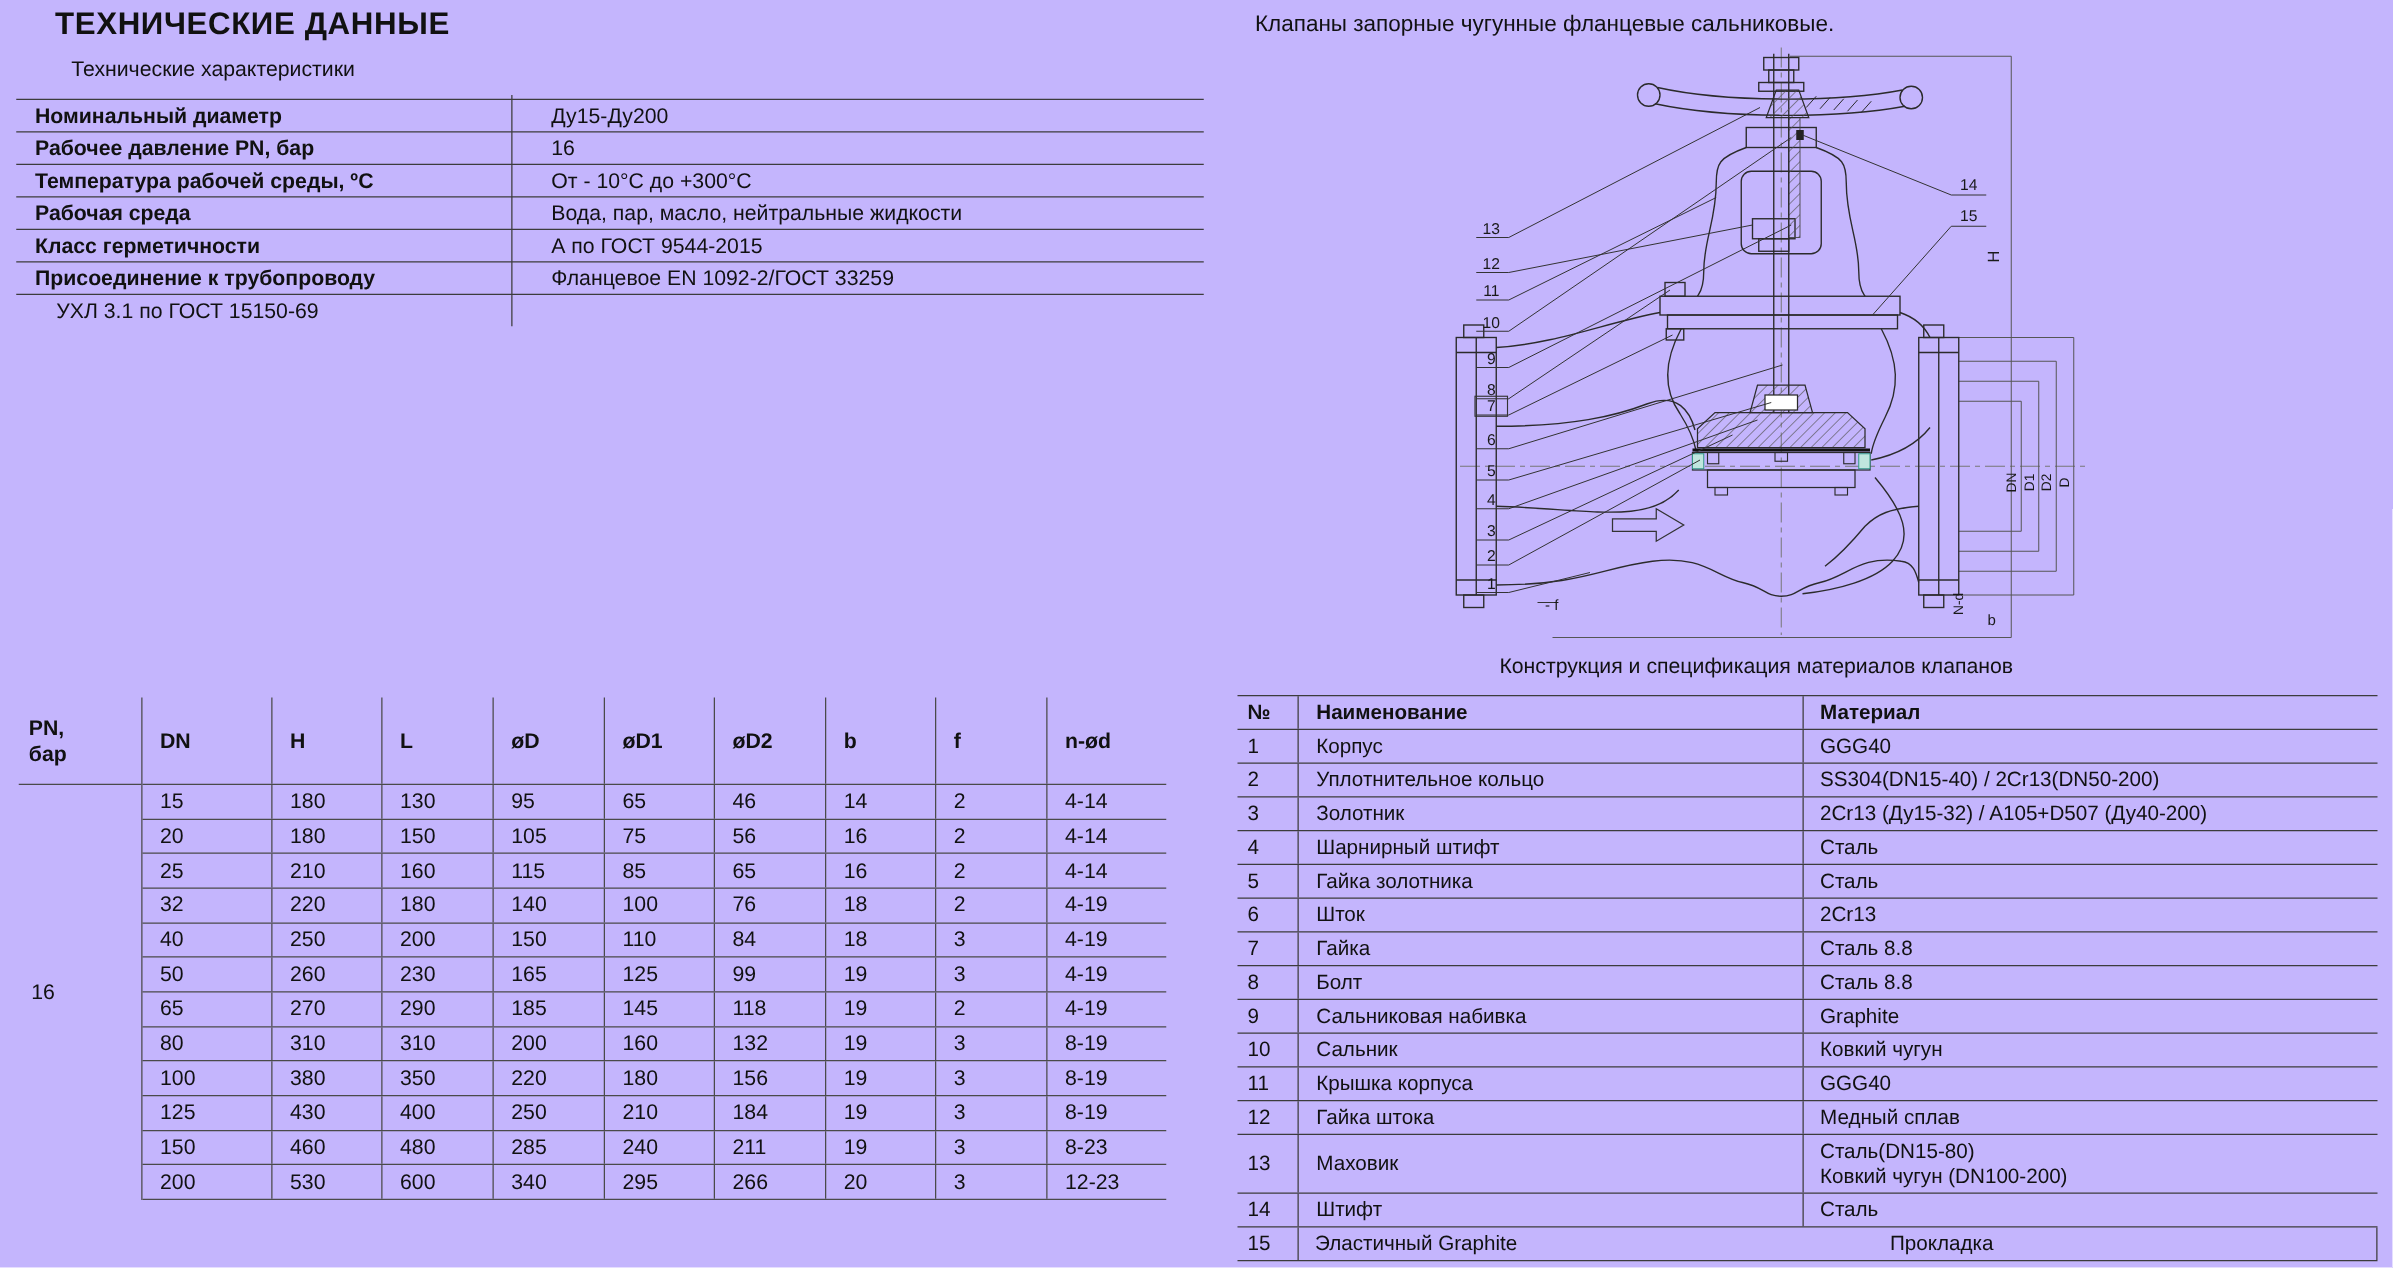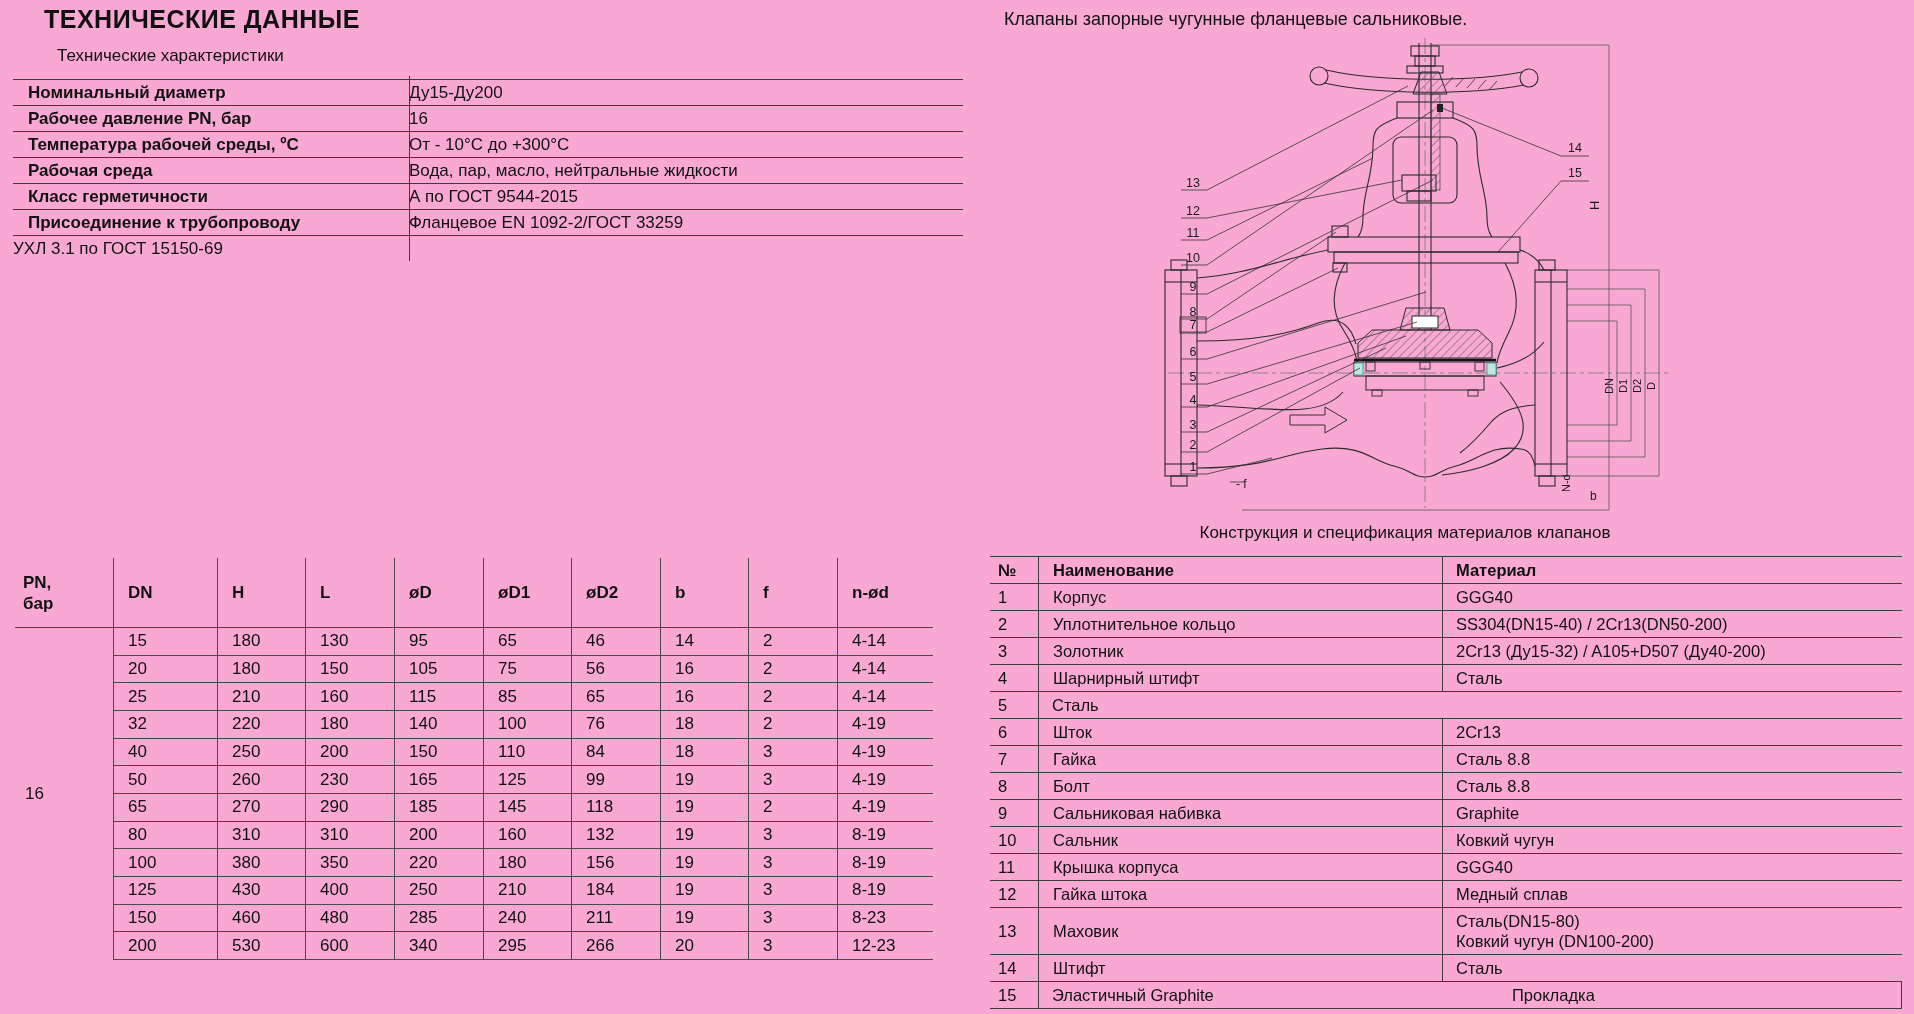--- a/index.html
+++ b/index.html
@@ -1,26 +1,26 @@
 <!DOCTYPE html>
 <html><head>
 <meta charset="utf-8">
 <style>
   html,body{margin:0;padding:0;background:#fff;}
-  #canvas{position:relative;width:1914px;height:1014px;background:#f9a8d4;overflow:hidden;
+  #canvas{position:relative;width:1914px;height:1014px;background:#c4b5fd;overflow:hidden;
           font-family:"Liberation Sans","DejaVu Sans",sans-serif;color:#111;}
   .abs{position:absolute;}
   
   #page-title{left:44px;top:5px;font-size:25px;font-weight:bold;letter-spacing:.5px;}
   #subtitle{left:57px;top:46px;font-size:17px;}
   #char-table{left:13px;top:79px;width:950px;border-top:1px solid #3c3c3c;}
   .crow{display:flex;height:25px;align-items:center;}
   .crow.cb{border-bottom:1px solid #3c3c3c;}
   .clabel{width:396px;box-sizing:border-box;padding-left:15px;font-weight:bold;font-size:17px;}
-  .cvalue{padding-left:0;font-size:17px;}
+  .cvalue{padding-left:0;font-size:17px;margin-left:32px;}
   #char-divider{left:409px;top:76px;width:1px;height:185px;background:#3c3c3c;}
   
   #dim-table{left:15px;top:558px;width:918px;display:flex;font-size:17px;}
   #pn-col{width:99px;box-sizing:border-box;border-right:1px solid #4a4a4a;display:flex;flex-direction:column;}
   #pn-head{height:70px;box-sizing:border-box;border-bottom:1px solid #4a4a4a;display:flex;flex-direction:column;justify-content:center;padding-left:8px;font-weight:bold;line-height:21px;}
   #pn-val{height:332px;display:flex;align-items:center;padding-left:10px;}
   #dim-grid{flex:1;}
   .dimrow{display:flex;border-bottom:1px solid #4a4a4a;}
   .dimrow.header{height:69px;}
   .dimrow.body{height:26.67px;}
@@ -434,20 +434,21 @@
         <div class="mcell mname">Золотник</div>
         <div class="mcell mmat">2Cr13 (Ду15-32) / A105+D507 (Ду40-200)</div>
       </div>
       <div class="mrow" style="height: 26px;">
         <div class="mcell mnum">4</div>
         <div class="mcell mname">Шарнирный штифт</div>
         <div class="mcell mmat">Сталь</div>
       </div>
       <div class="mrow" style="height: 26px;">
         <div class="mcell mnum">5</div>
+        <div class="mcell mname">Гайка золотника</div>
         <div class="mcell mmat">Сталь</div>
       </div>
       <div class="mrow" style="height: 26px;">
         <div class="mcell mnum">6</div>
         <div class="mcell mname">Шток</div>
         <div class="mcell mmat">2Cr13</div>
       </div>
       <div class="mrow" style="height: 26px;">
         <div class="mcell mnum">7</div>
         <div class="mcell mname">Гайка</div>

